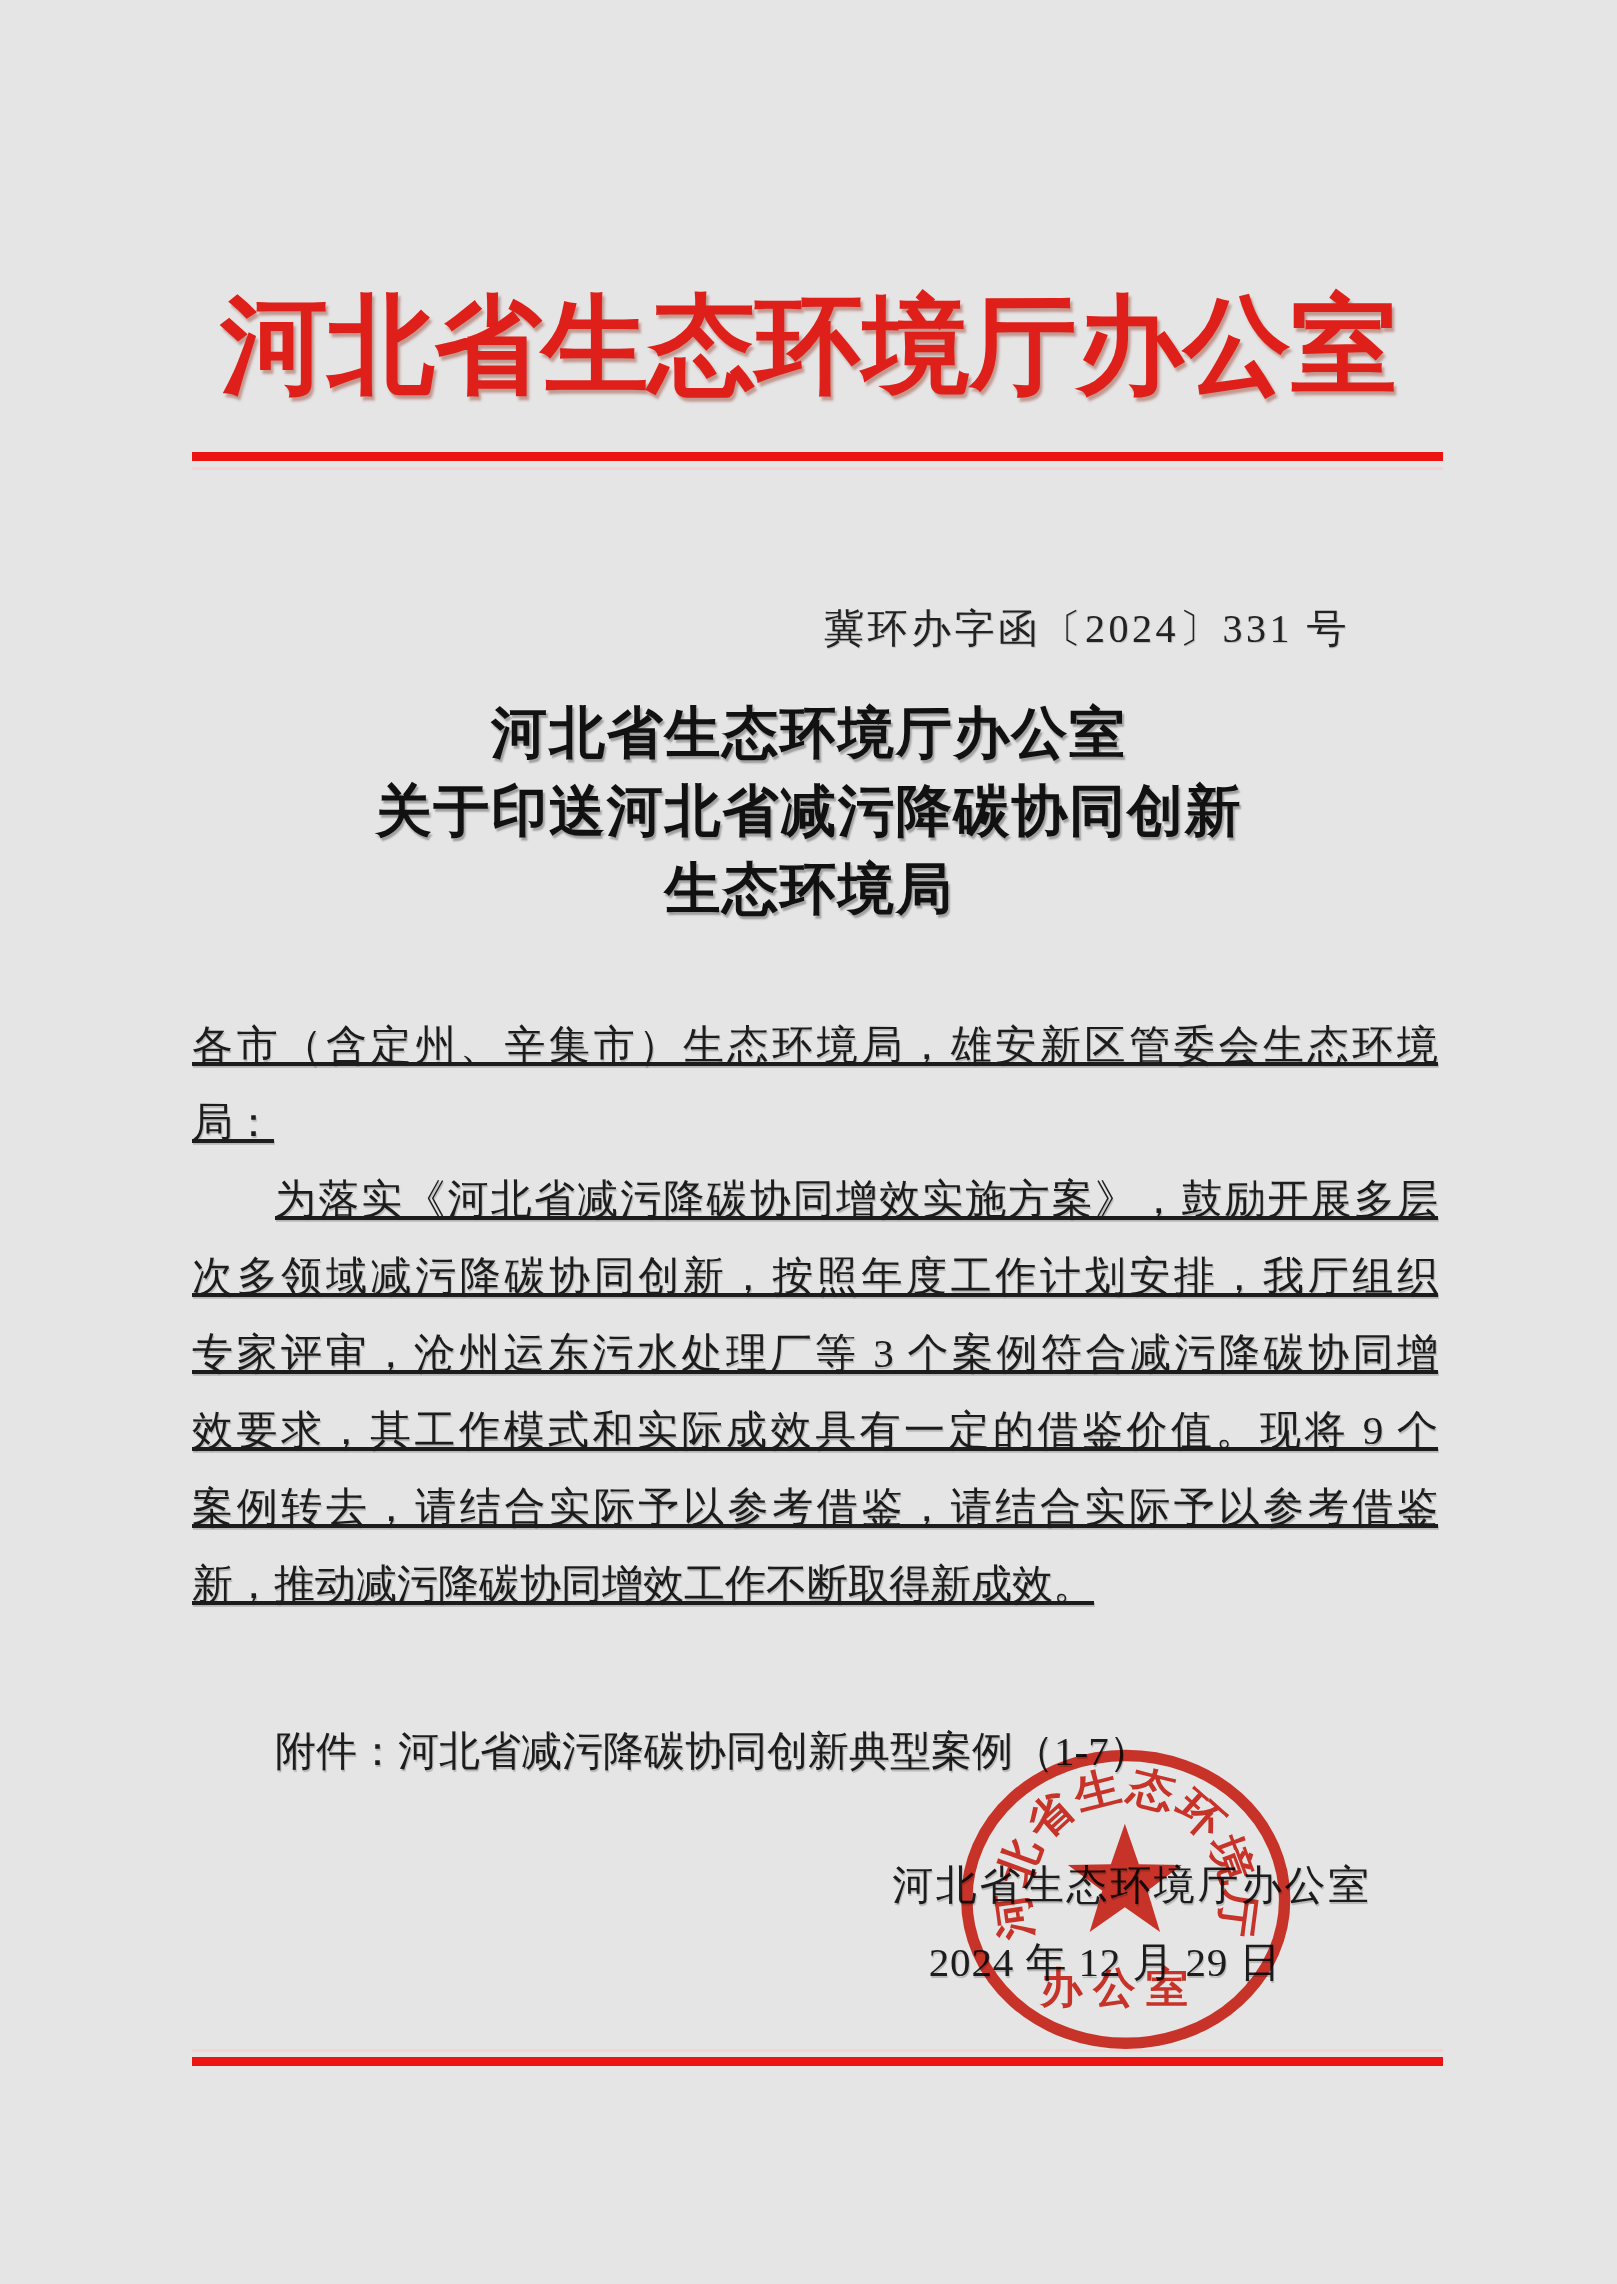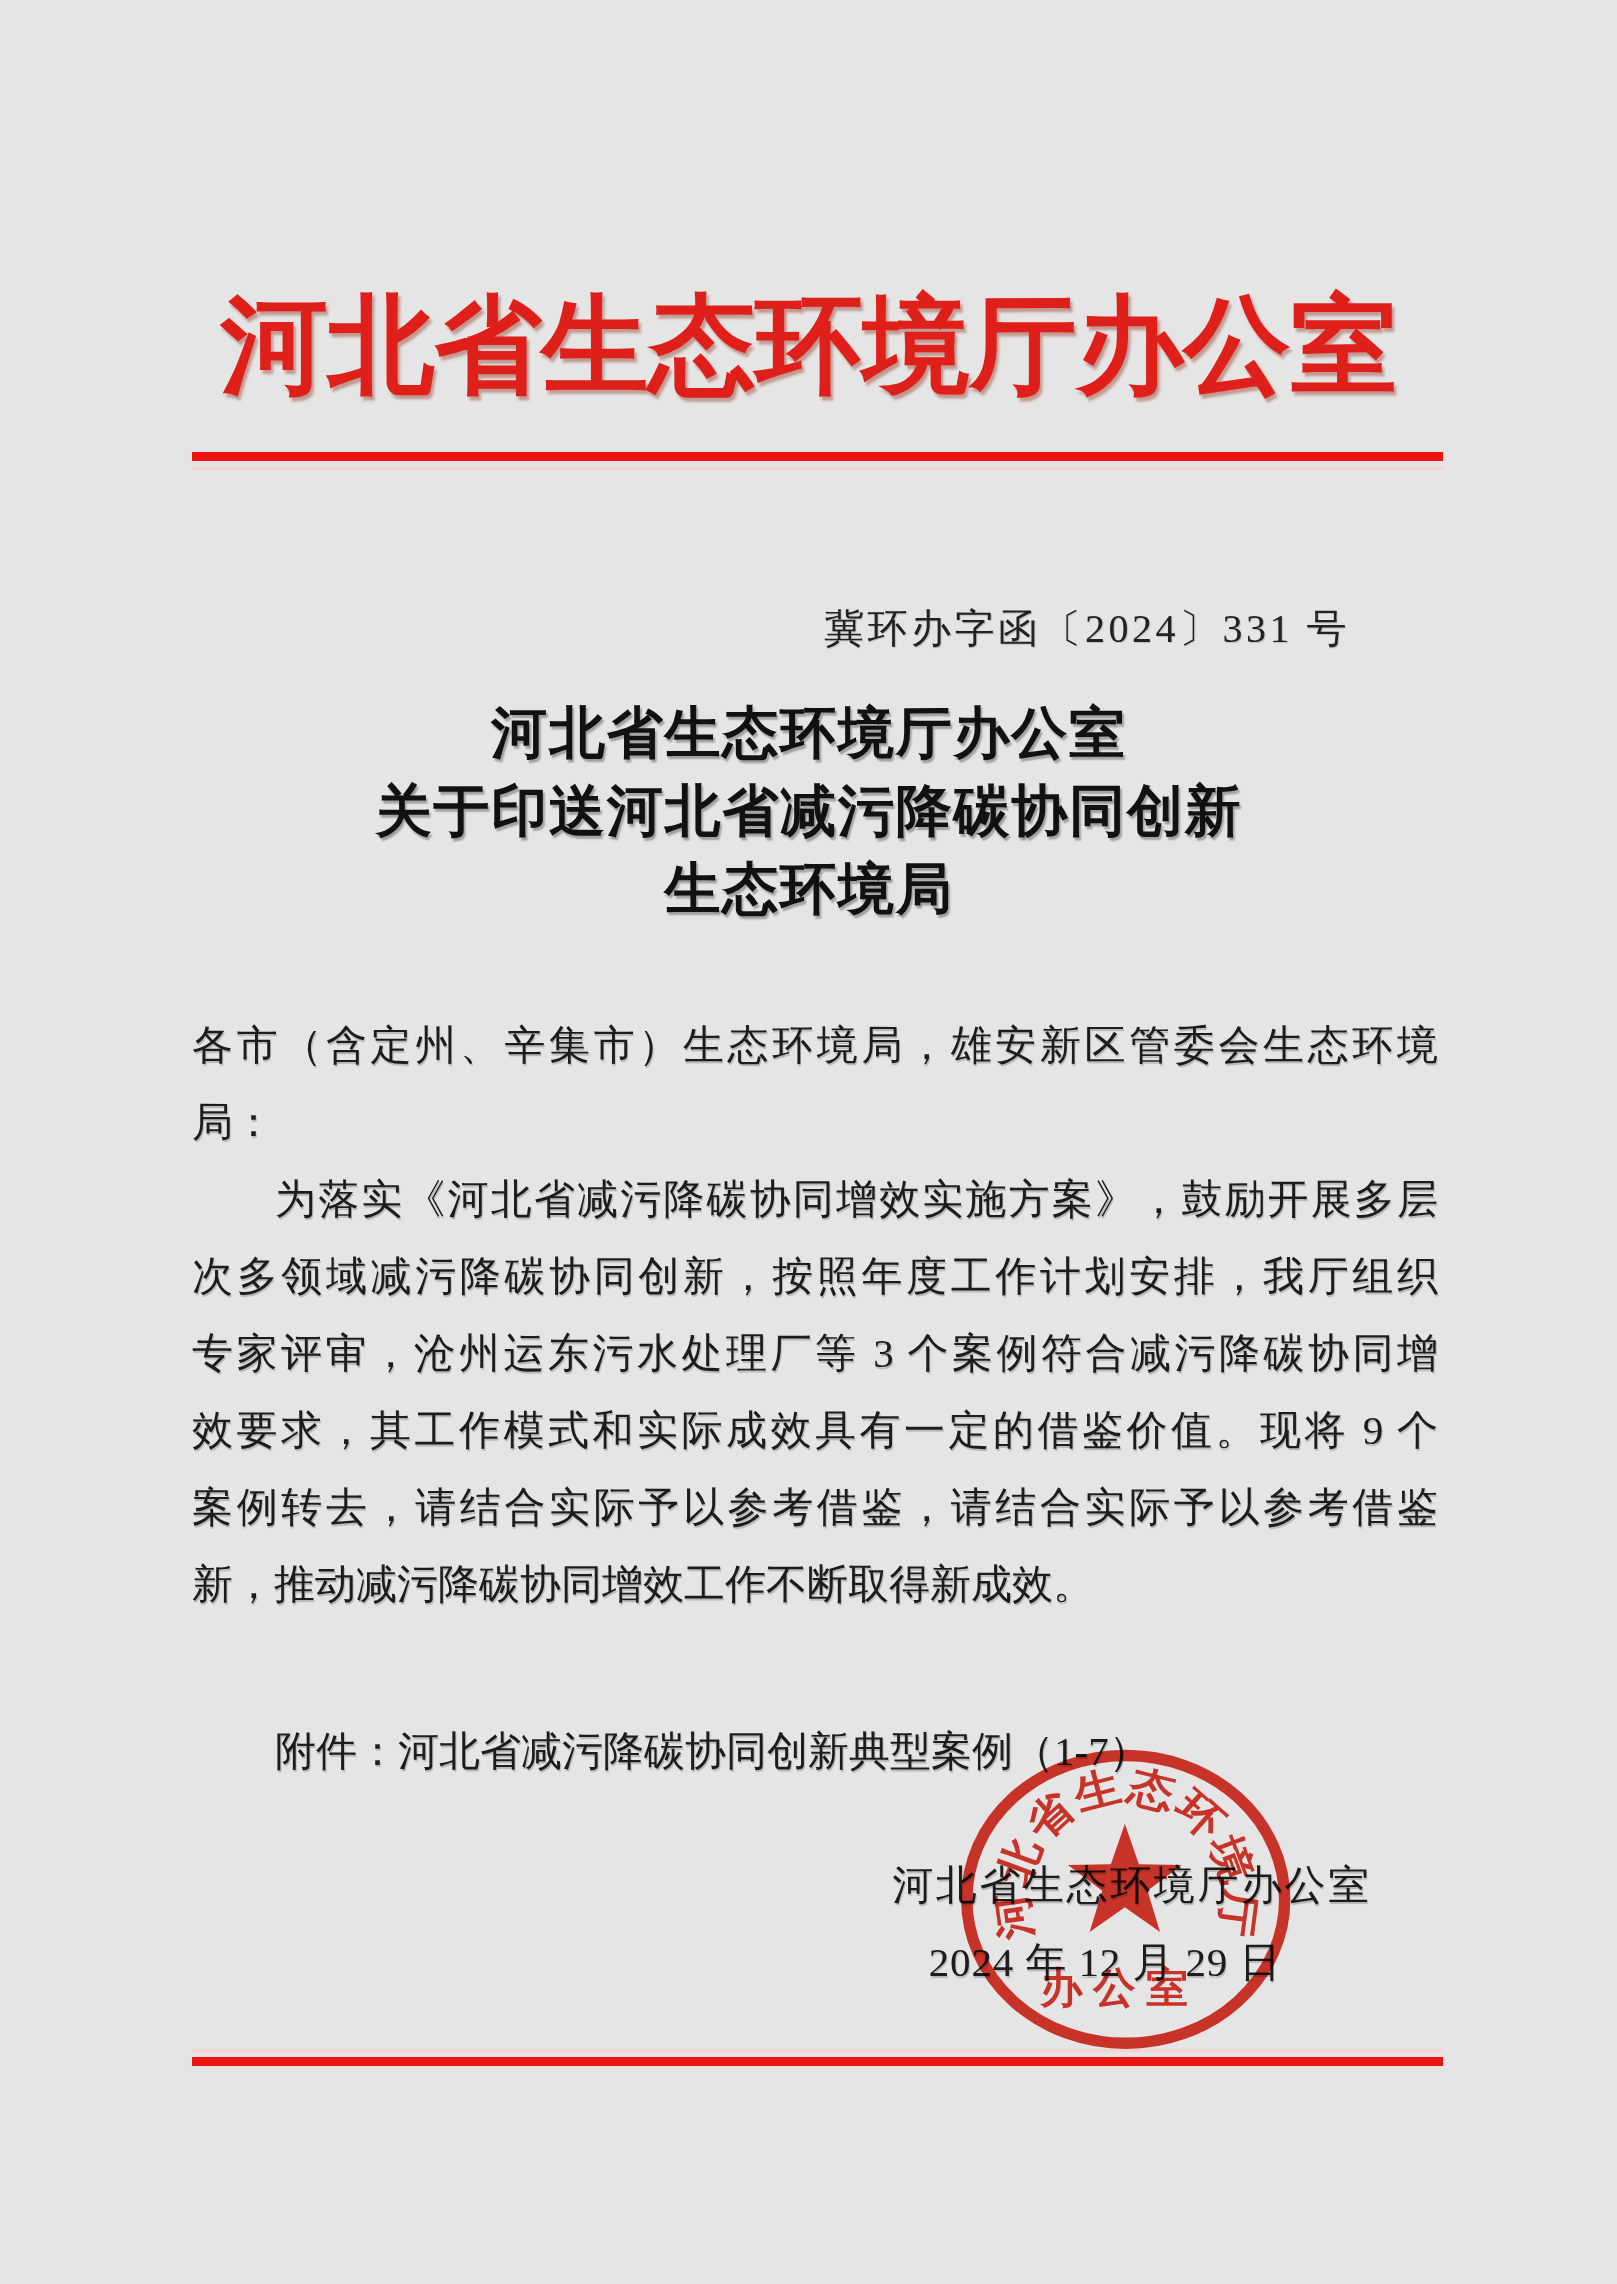--- a/index.html
+++ b/index.html
@@ -65,20 +65,21 @@
   }
 
   
   .bodytext {
     position: absolute;
     left: 192px; top: 1006px;
     width: 1246px;
     font-size: 41px;
     color: #1c1c1c;
     text-shadow: 0.9px 1.8px 0.9px rgba(0,0,0,0.20);
+    text-decoration: underline;
   }
   .textline {
     height: 77px;
     line-height: 56px;
     padding-top: 10.6px;
     white-space: nowrap;
   }
   .textline.fill {
     white-space: normal;
     text-align: justify;

